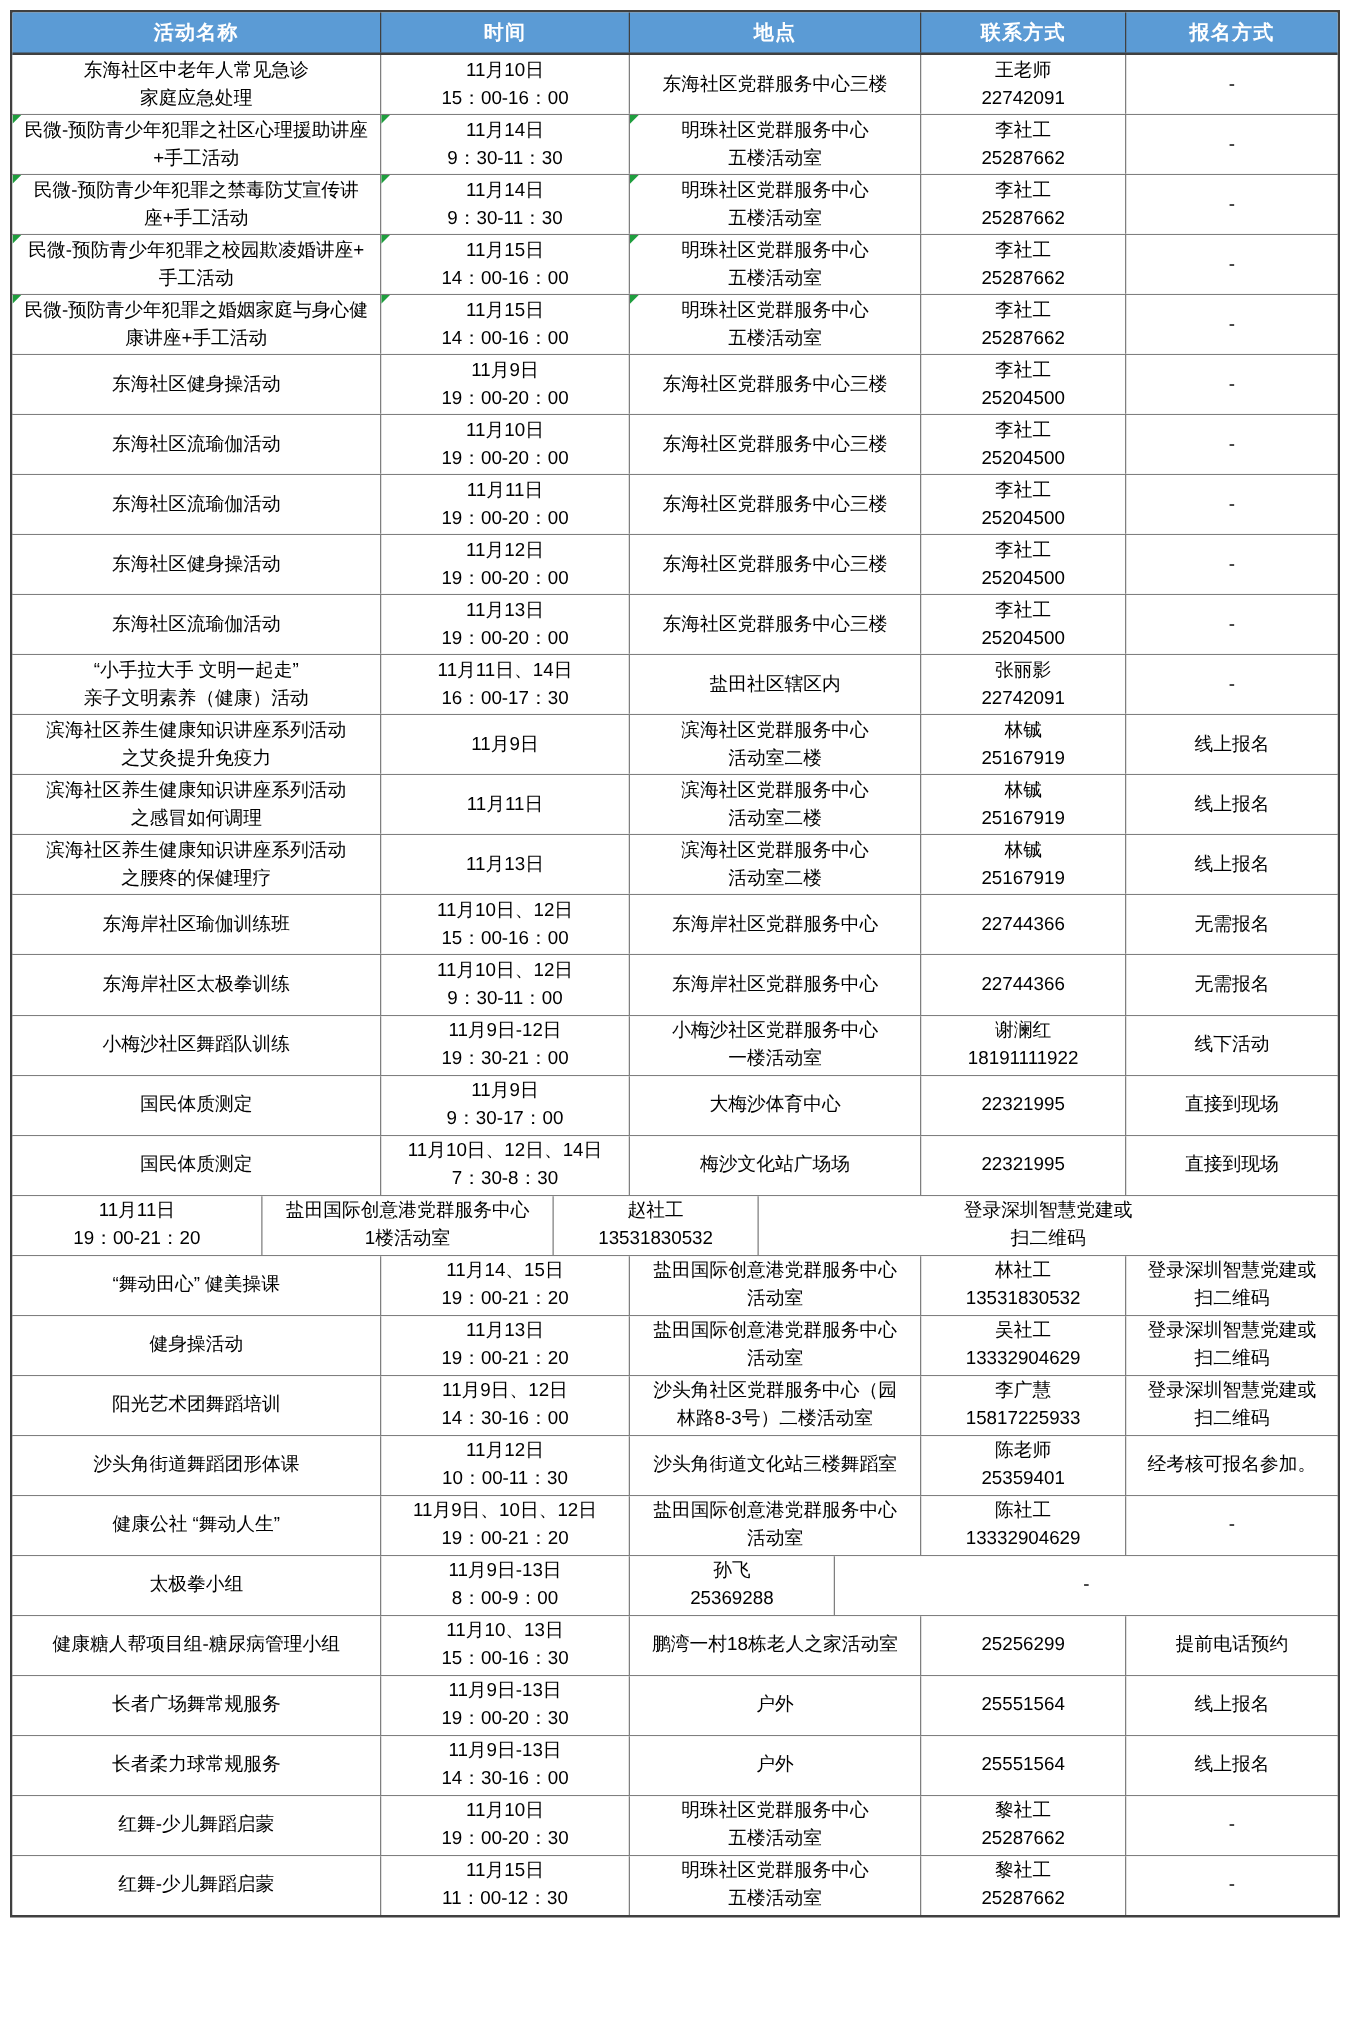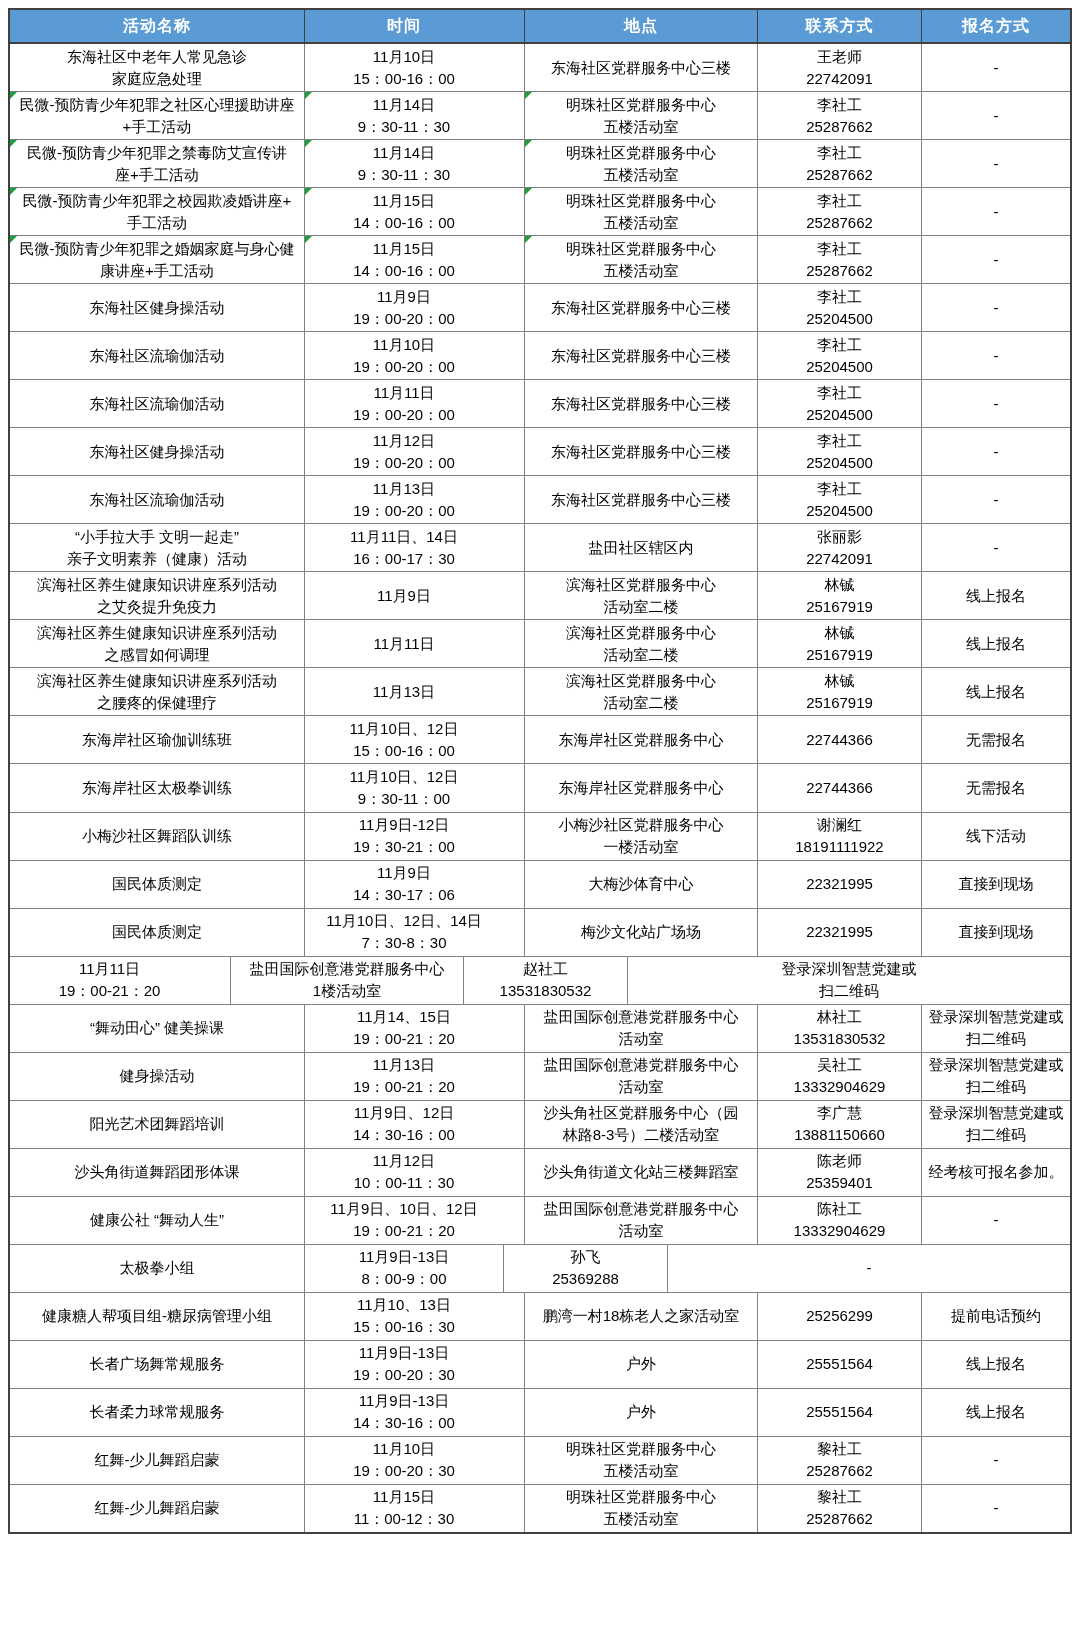--- a/index.html
+++ b/index.html
@@ -44,21 +44,21 @@
     display:flex;flex-direction:column;align-items:center;justify-content:center;
     border-left:1px solid var(--grid_line);
     font-size:15px;line-height:22px;
     text-align:center;position:relative;
     padding:1px 3px;overflow:hidden;
     background:var(--cell_bg);
   }
   .td:first-child{border-left:none;}
   .c0{width:294px;flex:0 0 294px;}
   .c1{width:199px;flex:0 0 199px;}
-  .c2{width:233px;flex:0 0 233px;margin-left:21px;}
+  .c2{width:233px;flex:0 0 233px;}
   .c3{width:164px;flex:0 0 164px;}
   .c4{flex:1;}
   .tri::before{
     content:'';position:absolute;top:0;left:0;width:0;height:0;
     border-top:7px solid var(--triangle);
     border-right:7px solid transparent;
   }
   .line{display:block;white-space:nowrap;}
 </style>
 </head>
@@ -407,21 +407,21 @@
         <div class="td c4">
           <span class="line">线下活动</span>
         </div>
       </div>
       <div class="tr">
         <div class="td c0">
           <span class="line">国民体质测定</span>
         </div>
         <div class="td c1">
           <span class="line">11月9日</span>
-          <span class="line">14：30-17：06</span>
+          <span class="line">9：30-17：00</span>
         </div>
         <div class="td c2">
           <span class="line">大梅沙体育中心</span>
         </div>
         <div class="td c3">
           <span class="line">22321995</span>
         </div>
         <div class="td c4">
           <span class="line">直接到现场</span>
         </div>
@@ -511,21 +511,21 @@
         <div class="td c1">
           <span class="line">11月9日、12日</span>
           <span class="line">14：30-16：00</span>
         </div>
         <div class="td c2">
           <span class="line">沙头角社区党群服务中心（园</span>
           <span class="line">林路8-3号）二楼活动室</span>
         </div>
         <div class="td c3">
           <span class="line">李广慧</span>
-          <span class="line">13881150660</span>
+          <span class="line">15817225933</span>
         </div>
         <div class="td c4">
           <span class="line">登录深圳智慧党建或</span>
           <span class="line">扫二维码</span>
         </div>
       </div>
       <div class="tr">
         <div class="td c0">
           <span class="line">沙头角街道舞蹈团形体课</span>
         </div>

